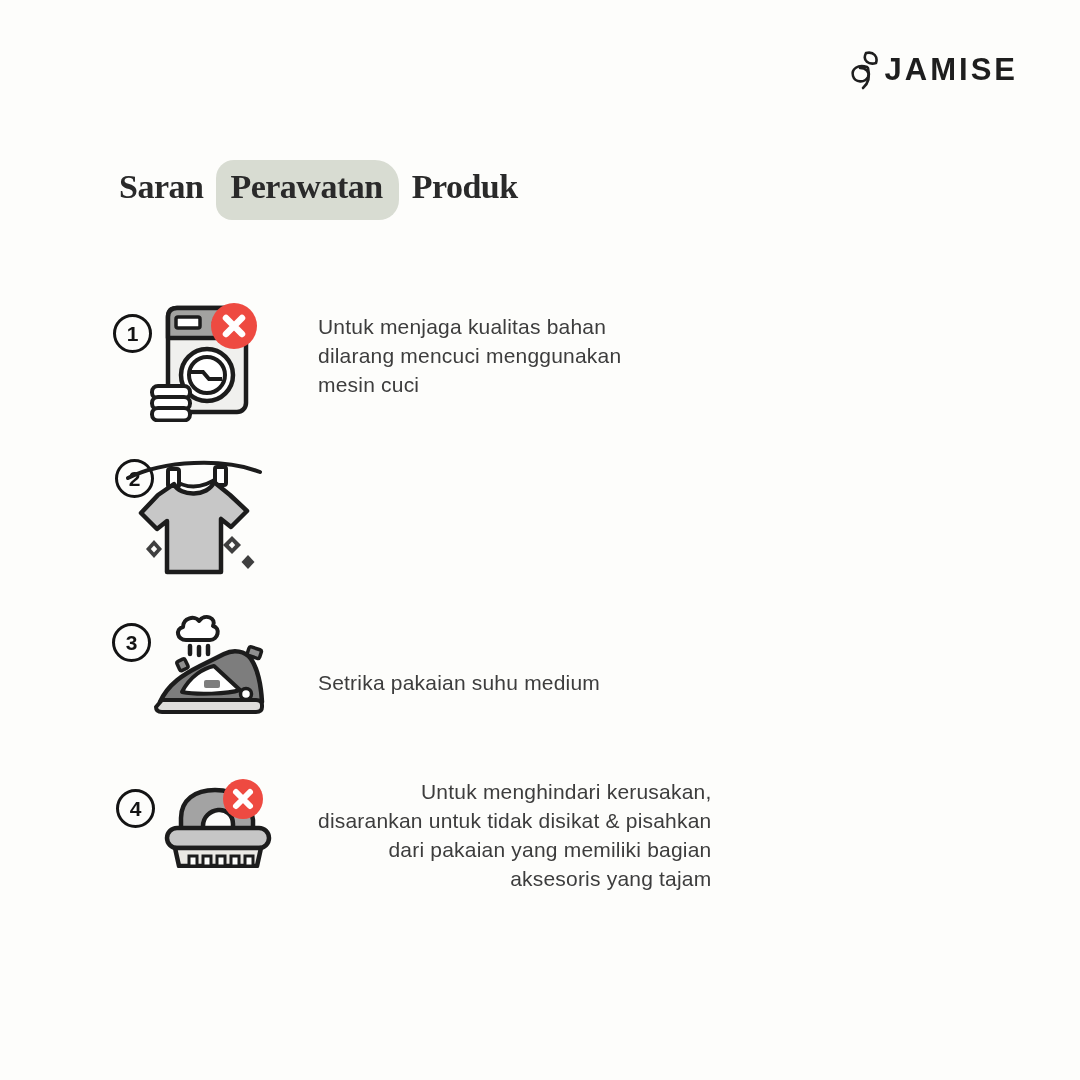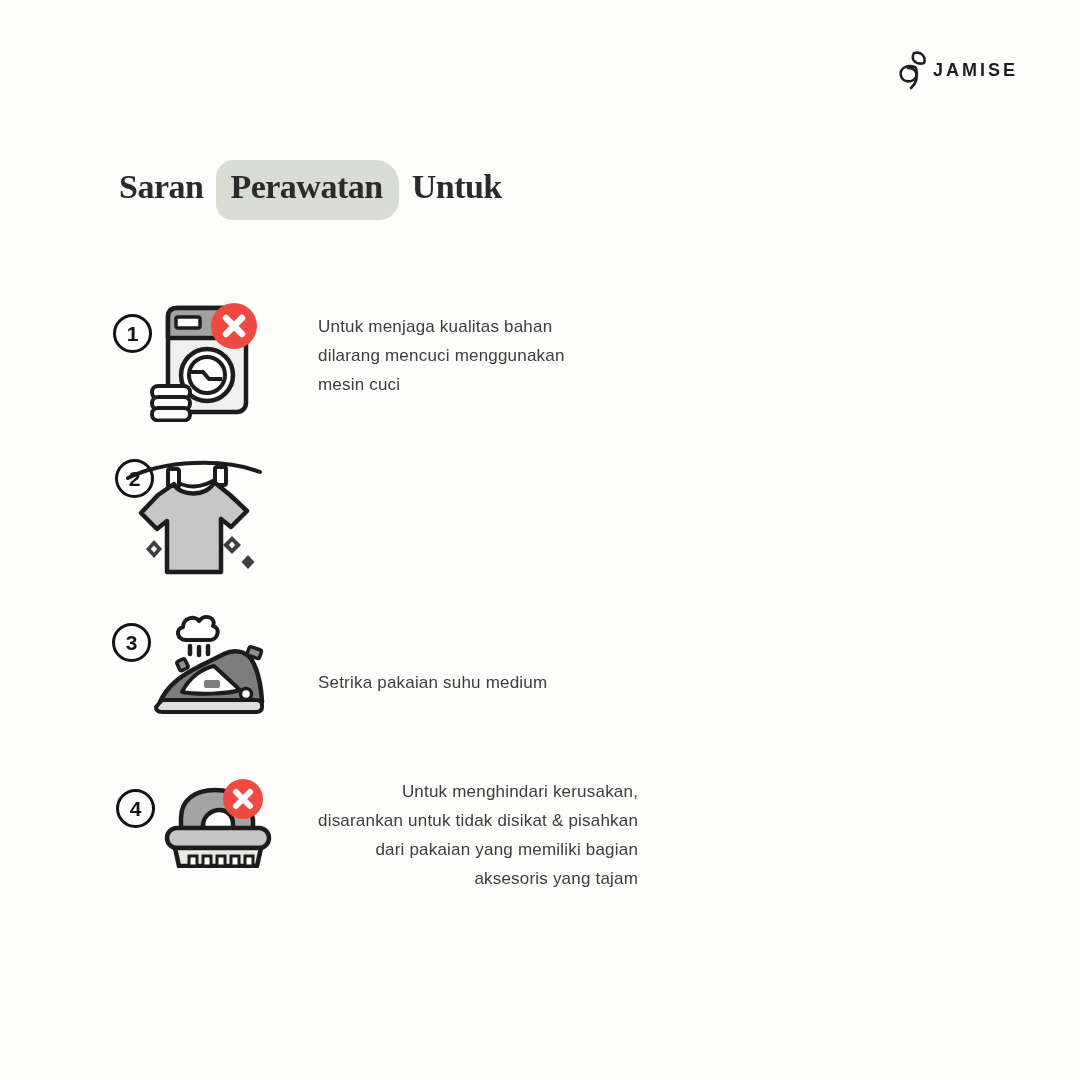--- a/index.html
+++ b/index.html
@@ -19,21 +19,21 @@
     overflow:hidden;
   }
   .page{position:absolute;inset:0;}
 
   
   .logo{
     position:absolute;top:50px;right:62px;
     display:flex;align-items:center;gap:7px;
   }
   .brand-name{
-    font-size:18px;font-weight:700;letter-spacing:3px;
+    font-size:31px;font-weight:700;letter-spacing:3px;
     color:#1e1e1e;
   }
 
   
   .title{
     position:absolute;left:119px;top:168px;
     font-family:"Liberation Serif", serif;
     font-weight:700;font-size:34px;letter-spacing:-0.5px;
     color:var(--title-text);
     display:flex;align-items:baseline;gap:15px;
@@ -51,21 +51,21 @@
   .num{
     position:absolute;width:39px;height:39px;
     border:3.5px solid #141414;border-radius:50%;
     display:flex;align-items:center;justify-content:center;
     font-size:21px;font-weight:700;color:#141414;
     background:transparent;
   }
   .icon{position:absolute;}
   .text{
     position:absolute;left:318px;
-    font-size:17px;line-height:29px;color:var(--body-text);
+    font-size:21px;line-height:29px;color:var(--body-text);
     white-space:pre-line;letter-spacing:0.2px;
   }
   .item1 .num{left:113px;top:314px;}
   .item1 .icon{left:150px;top:296px;}
   .item1 .text{top:312px;}
 
   .item2 .num{left:115px;top:459px;}
   .item2 .icon{left:124px;top:452px;}
   .item2 .text{top:464px;}
 
@@ -89,21 +89,21 @@
       <path d="M18 3 C26 1 30 7 28 13 C21 15 14 11 18 3 Z" fill="none" stroke="#1e1e1e" stroke-width="2.6" stroke-linejoin="round"></path>
       <path d="M19 17 C10 14 3 19 5 26 C7 33 17 33 20 27 C22 22 18 18 12 18" fill="none" stroke="#1e1e1e" stroke-width="2.6" stroke-linecap="round"></path>
       <path d="M20 18 C22 26 21 33 15 38" fill="none" stroke="#1e1e1e" stroke-width="2.6" stroke-linecap="round"></path>
     </svg>
     <span class="brand-name">JAMISE</span>
   </div>
 
   <h1 class="title">
     <span>Saran</span>
     <span class="hl">Perawatan</span>
-    <span>Untuk</span>
+    <span>Produk</span>
   </h1>
 
   <article class="item item1">
     <div class="num">1</div>
     <div class="icon">
       <svg width="112" height="126" viewBox="0 0 112 126">
         <rect x="18" y="12" width="78" height="104" rx="9" fill="#f0f0ee" stroke="var(--icon-outline)" stroke-width="4.5"></rect>
         <path d="M18 21 Q18 12 27 12 H87 Q96 12 96 21 V42 H18 Z" fill="#a2a2a0" stroke="var(--icon-outline)" stroke-width="4.5" stroke-linejoin="round"></path>
         <rect x="26" y="21" width="24" height="11" rx="2" fill="#fff" stroke="var(--icon-outline)" stroke-width="3.5"></rect>
         <circle cx="68" cy="26.5" r="4.5" fill="#fff" stroke="var(--icon-outline)" stroke-width="3.5"></circle>

